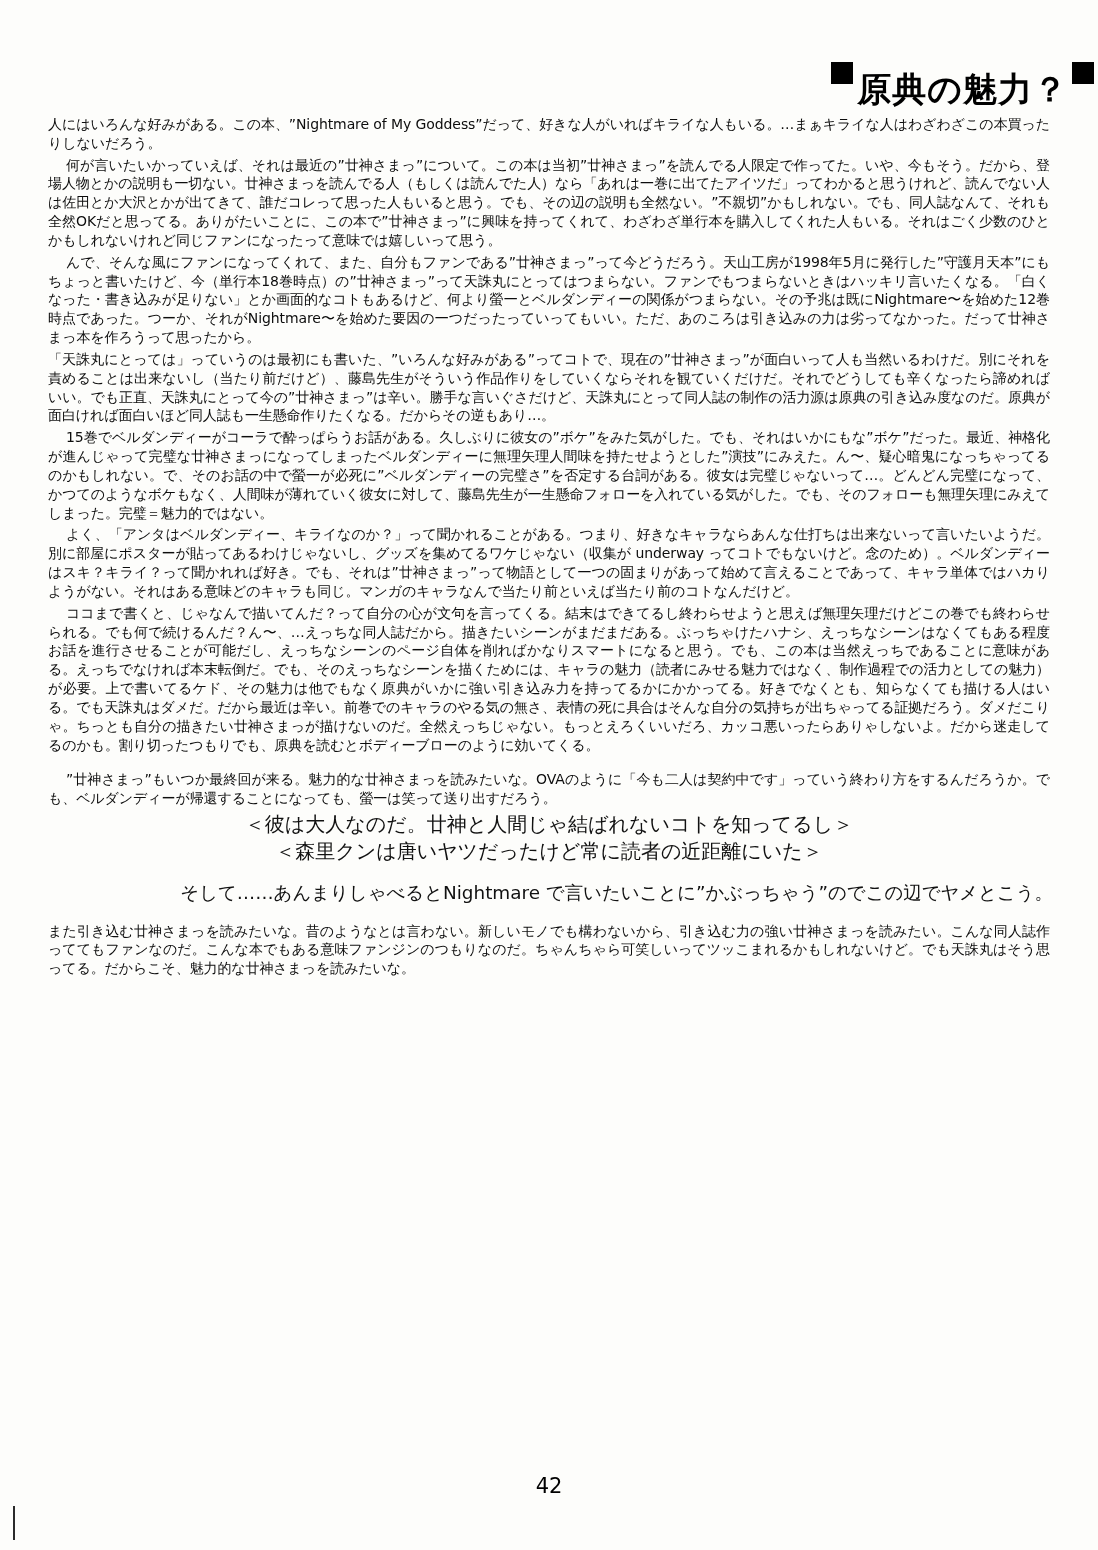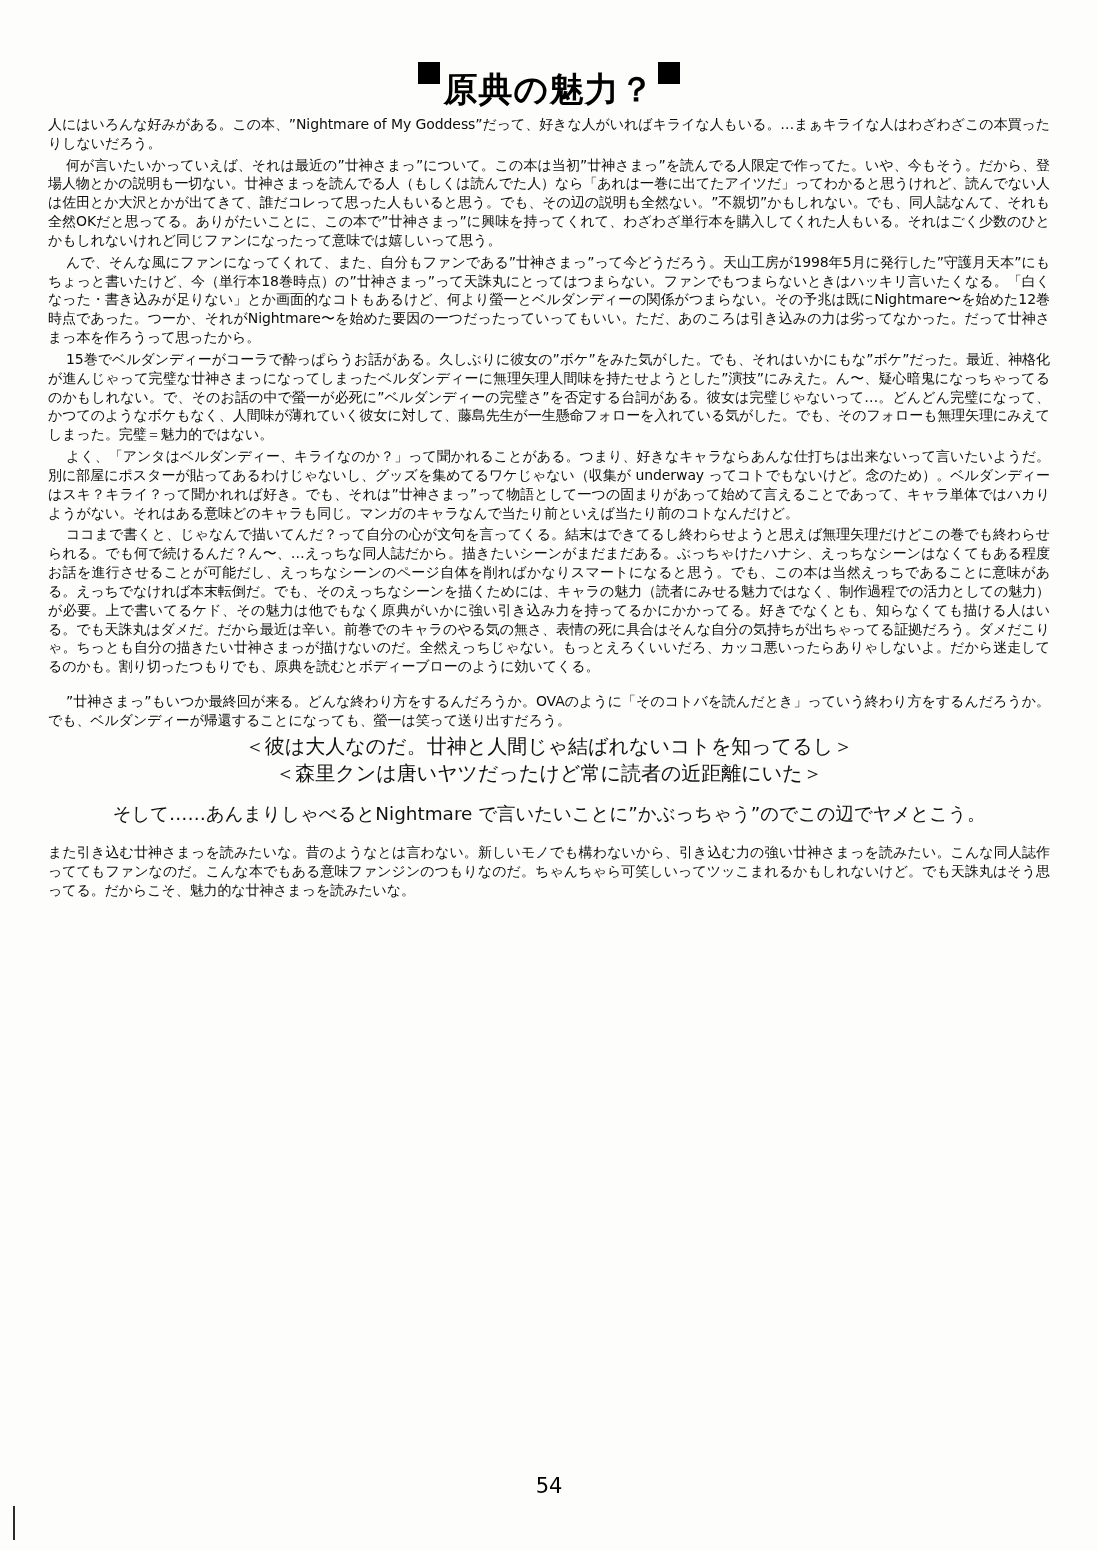--- a/index.html
+++ b/index.html
@@ -18,21 +18,21 @@
   .page {
     position: absolute;
     inset: 0;
     background: #fdfdfb;
   }
   .title-row {
     position: absolute;
     top: 62px;
     left: 0;
     width: 100%;
-    text-align: center;
+    text-align: right;
   }
   .title-row .sq {
     display: inline-block;
     width: 22px;
     height: 22px;
     background: #000;
     vertical-align: 10px;
     margin: 0 4px;
   }
   .title-text {
@@ -67,21 +67,21 @@
     font-size: 20px;
     line-height: 1.345;
     text-align: center;
     text-indent: 0;
   }
   .closing {
     margin: 0;
     font-size: 18.4px;
     line-height: 1.345;
     text-indent: 0;
-    text-align: center;
+    text-align: right;
   }
   .pagenum {
     position: absolute;
     bottom: 52px;
     left: 0;
     width: 100%;
     text-align: center;
     font-size: 21px;
     font-family: "DejaVu Sans", sans-serif;
     color: #000;
@@ -101,30 +101,31 @@
 <div class="page">
 
   <div class="title-row">
     <span class="sq"></span><span class="title-text">原典の魅力？</span><span class="sq"></span>
   </div>
 
   <div class="body-col">
     <p class="para noindent">人にはいろんな好みがある。この本、”Nightmare of My Goddess”だって、好きな人がいればキライな人もいる。…まぁキライな人はわざわざこの本買ったりしないだろう。</p>
     <p class="para">何が言いたいかっていえば、それは最近の”廿神さまっ”について。この本は当初”廿神さまっ”を読んでる人限定で作ってた。いや、今もそう。だから、登場人物とかの説明も一切ない。廿神さまっを読んでる人（もしくは読んでた人）なら「あれは一巻に出てたアイツだ」ってわかると思うけれど、読んでない人は佐田とか大沢とかが出てきて、誰だコレって思った人もいると思う。でも、その辺の説明も全然ない。”不親切”かもしれない。でも、同人誌なんて、それも全然OKだと思ってる。ありがたいことに、この本で”廿神さまっ”に興味を持ってくれて、わざわざ単行本を購入してくれた人もいる。それはごく少数のひとかもしれないけれど同じファンになったって意味では嬉しいって思う。</p>
     <p class="para">んで、そんな風にファンになってくれて、また、自分もファンである”廿神さまっ”って今どうだろう。天山工房が1998年5月に発行した”守護月天本”にもちょっと書いたけど、今（単行本18巻時点）の”廿神さまっ”って天誅丸にとってはつまらない。ファンでもつまらないときはハッキリ言いたくなる。「白くなった・書き込みが足りない」とか画面的なコトもあるけど、何より螢一とベルダンディーの関係がつまらない。その予兆は既にNightmare〜を始めた12巻時点であった。つーか、それがNightmare〜を始めた要因の一つだったっていってもいい。ただ、あのころは引き込みの力は劣ってなかった。だって廿神さまっ本を作ろうって思ったから。</p>
+    <p class="para noindent">「天誅丸にとっては」っていうのは最初にも書いた、”いろんな好みがある”ってコトで、現在の”廿神さまっ”が面白いって人も当然いるわけだ。別にそれを責めることは出来ないし（当たり前だけど）、藤島先生がそういう作品作りをしていくならそれを観ていくだけだ。それでどうしても辛くなったら諦めればいい。でも正直、天誅丸にとって今の”廿神さまっ”は辛い。勝手な言いぐさだけど、天誅丸にとって同人誌の制作の活力源は原典の引き込み度なのだ。原典が面白ければ面白いほど同人誌も一生懸命作りたくなる。だからその逆もあり…。</p>
     <p class="para">15巻でベルダンディーがコーラで酔っぱらうお話がある。久しぶりに彼女の”ボケ”をみた気がした。でも、それはいかにもな”ボケ”だった。最近、神格化が進んじゃって完璧な廿神さまっになってしまったベルダンディーに無理矢理人間味を持たせようとした”演技”にみえた。ん〜、疑心暗鬼になっちゃってるのかもしれない。で、そのお話の中で螢一が必死に”ベルダンディーの完璧さ”を否定する台詞がある。彼女は完璧じゃないって…。どんどん完璧になって、かつてのようなボケもなく、人間味が薄れていく彼女に対して、藤島先生が一生懸命フォローを入れている気がした。でも、そのフォローも無理矢理にみえてしまった。完璧＝魅力的ではない。</p>
     <p class="para">よく、「アンタはベルダンディー、キライなのか？」って聞かれることがある。つまり、好きなキャラならあんな仕打ちは出来ないって言いたいようだ。別に部屋にポスターが貼ってあるわけじゃないし、グッズを集めてるワケじゃない（収集が underway ってコトでもないけど。念のため）。ベルダンディーはスキ？キライ？って聞かれれば好き。でも、それは”廿神さまっ”って物語として一つの固まりがあって始めて言えることであって、キャラ単体ではハカりようがない。それはある意味どのキャラも同じ。マンガのキャラなんで当たり前といえば当たり前のコトなんだけど。</p>
     <p class="para">ココまで書くと、じゃなんで描いてんだ？って自分の心が文句を言ってくる。結末はできてるし終わらせようと思えば無理矢理だけどこの巻でも終わらせられる。でも何で続けるんだ？ん〜、…えっちな同人誌だから。描きたいシーンがまだまだある。ぶっちゃけたハナシ、えっちなシーンはなくてもある程度お話を進行させることが可能だし、えっちなシーンのページ自体を削ればかなりスマートになると思う。でも、この本は当然えっちであることに意味がある。えっちでなければ本末転倒だ。でも、そのえっちなシーンを描くためには、キャラの魅力（読者にみせる魅力ではなく、制作過程での活力としての魅力）が必要。上で書いてるケド、その魅力は他でもなく原典がいかに強い引き込み力を持ってるかにかかってる。好きでなくとも、知らなくても描ける人はいる。でも天誅丸はダメだ。だから最近は辛い。前巻でのキャラのやる気の無さ、表情の死に具合はそんな自分の気持ちが出ちゃってる証拠だろう。ダメだこりゃ。ちっとも自分の描きたい廿神さまっが描けないのだ。全然えっちじゃない。もっとえろくいいだろ、カッコ悪いったらありゃしないよ。だから迷走してるのかも。割り切ったつもりでも、原典を読むとボディーブローのように効いてくる。</p>
 
-    <p class="para gap">”廿神さまっ”もいつか最終回が来る。どんな終わり方をするんだろうか。OVAのように「そのコトバを読んだとき」っていう終わり方をするんだろうか。でも、ベルダンディーが帰還することになっても、螢一は笑って送り出すだろう。</p>
+    <p class="para gap">”廿神さまっ”もいつか最終回が来る。魅力的な廿神さまっを読みたいな。OVAのように「今も二人は契約中です」っていう終わり方をするんだろうか。でも、ベルダンディーが帰還することになっても、螢一は笑って送り出すだろう。</p>
 
     <p class="centered">＜彼は大人なのだ。廿神と人間じゃ結ばれないコトを知ってるし＞</p>
     <p class="centered">＜森里クンは唐いヤツだったけど常に読者の近距離にいた＞</p>
 
     <p class="closing gap">そして……あんまりしゃべるとNightmare で言いたいことに”かぶっちゃう”のでこの辺でヤメとこう。</p>
 
     <p class="para gap noindent">また引き込む廿神さまっを読みたいな。昔のようなとは言わない。新しいモノでも構わないから、引き込む力の強い廿神さまっを読みたい。こんな同人誌作っててもファンなのだ。こんな本でもある意味ファンジンのつもりなのだ。ちゃんちゃら可笑しいってツッこまれるかもしれないけど。でも天誅丸はそう思ってる。だからこそ、魅力的な廿神さまっを読みたいな。</p>
 
   </div>
 
-  <div class="pagenum">54</div>
+  <div class="pagenum">42</div>
   <div class="edge-mark"></div>
 </div>
 
 </body></html>

